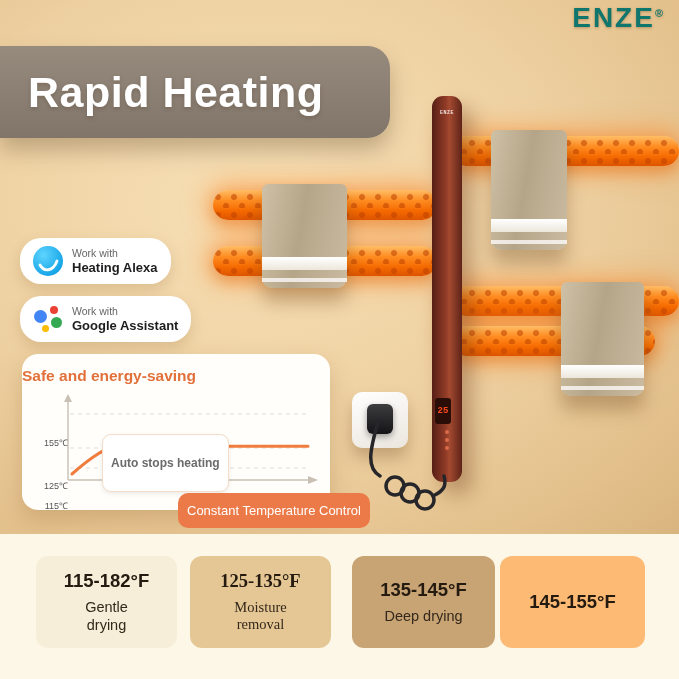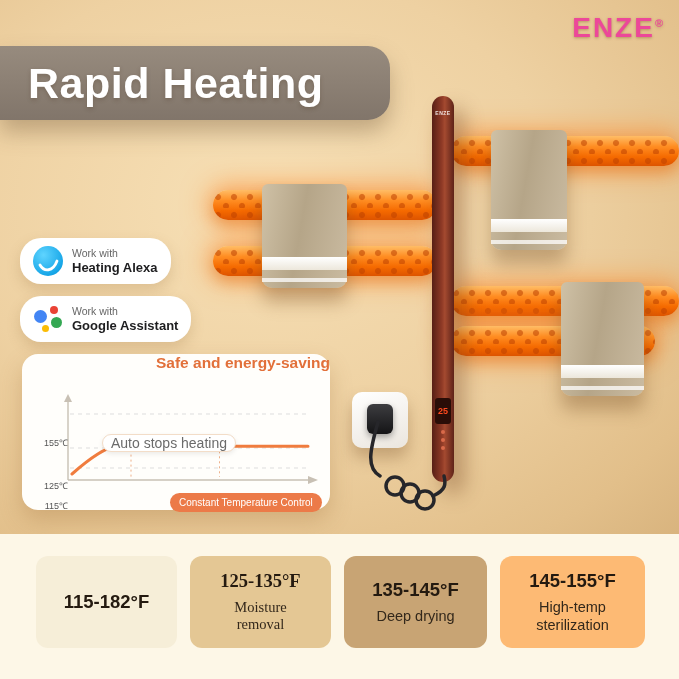--- a/index.html
+++ b/index.html
@@ -7,26 +7,26 @@
   .stage { position:relative; width:679px; height:679px; overflow:hidden; }
 
   
   .wall { position:absolute; inset:0;
     background:
       radial-gradient(110% 85% at 38% 30%, #f7e0b6 0%, #eed1a2 40%, #e2bf8a 68%, #caa26b 100%);
   }
   .bottom-strip { position:absolute; left:0; right:0; top:534px; height:145px; background:#fdf7e7; z-index:7; }
 
   
-  .logo { position:absolute; top:12px; right:16px; z-index:6; color:#ec4899; font-weight:800;
+  .logo { position:absolute; top:2px; right:16px; z-index:6; color:#0f766e; font-weight:800;
     font-size:28px; letter-spacing:2px; text-shadow:0 1px 3px rgba(120,80,30,.45); }
   .logo sup { font-size:11px; font-weight:700; letter-spacing:0; vertical-align:super; }
 
   
-  .banner { position:absolute; left:0; top:46px; width:390px; height:74px; z-index:3;
+  .banner { position:absolute; left:0; top:46px; width:390px; height:92px; z-index:3;
     background:linear-gradient(180deg,#978b7e 0%, #81756a 100%);
     border-radius:0 22px 22px 0; box-shadow:0 12px 22px rgba(100,75,45,.35);
     display:flex; align-items:center; padding-left:28px; }
   .banner-text { font-size:43px; font-weight:800; color:#fff; letter-spacing:.5px;
     text-shadow:0 2px 4px rgba(80,60,40,.3); }
 
   
   .hbar { position:absolute; height:30px; border-radius:15px; z-index:2;
     background-image:
       radial-gradient(circle at 5px 7px,  rgba(190,65,0,.55) 2.5px, rgba(190,65,0,0) 3.6px),
@@ -34,24 +34,24 @@
       linear-gradient(180deg,#ffbd66 0%, #ff8d22 35%, #f56a00 70%, #dd5400 100%);
     background-size:16px 18px, 16px 18px, 100% 100%;
     box-shadow:0 0 26px 6px rgba(255,130,30,.55), 0 6px 14px rgba(200,90,10,.35); }
   .hbar-rt  { left:451px; top:136px; width:228px; }
   .hbar-lt  { left:213px; top:190px; width:224px; }
   .hbar-lb  { left:213px; top:246px; width:224px; }
   .hbar-rm  { left:451px; top:286px; width:228px; }
   .hbar-rl  { left:451px; top:326px; width:204px; }
 
   
-  .vbar { position:absolute; left:432px; top:96px; width:22px; height:386px; z-index:4;
+  .vbar { position:absolute; left:432px; top:96px; width:30px; height:386px; z-index:4;
     border-radius:11px;
     background:linear-gradient(90deg,#571f15 0%, #8f3a26 45%, #a44a30 58%, #5e2318 100%);
-    box-shadow:10px 12px 20px rgba(110,60,25,.4); }
+    box-shadow:10px 12px 20px rgba(110,60,25,.4);font-family:Liberation Mono, monospace; }
   .vbar-logo { position:absolute; top:14px; left:0; right:0; text-align:center;
     font-size:5px; font-weight:700; color:rgba(255,255,255,.85); letter-spacing:.5px; }
   .vbar-display { position:absolute; top:302px; left:3px; width:16px; height:26px;
     background:#2a0d07; border-radius:3px; display:flex; align-items:center; justify-content:center; }
   .vbar-display span { color:#ff4a1e; font-size:9px; font-weight:700; }
   .vbar-dots { position:absolute; top:334px; left:0; right:0;
     display:flex; flex-direction:column; align-items:center; gap:4px; }
   .vbar-dots i { width:4px; height:4px; border-radius:50%; background:#d86a4a; display:block; }
 
   
@@ -88,39 +88,39 @@
   .google-icon { width:30px; height:30px; position:relative; flex:0 0 auto; }
   .gdot { position:absolute; border-radius:50%; display:block; }
   .gdot-blue   { width:13px; height:13px; left:1px;  top:6px;  background:#4285F4; }
   .gdot-red    { width:8px;  height:8px;  left:17px; top:2px;  background:#EA4335; }
   .gdot-green  { width:11px; height:11px; left:18px; top:13px; background:#34A853; }
   .gdot-yellow { width:7px;  height:7px;  left:9px;  top:21px; background:#FBBC05; }
 
   
   .safety-card { position:absolute; left:22px; top:354px; width:308px; height:156px; z-index:6;
     background:#fffefb; border-radius:16px; box-shadow:0 10px 22px rgba(150,100,45,.28); }
-  .safety-title { text-align:right; color:#e2703a; font-weight:700; font-size:15.5px; }
+  .safety-title { text-align:left; margin-top:13px; color:#e2703a; font-weight:700; font-size:15.5px; }
   .chart-wrap { position:absolute; left:6px; top:36px; width:296px; height:114px; }
   .ytick { position:absolute; left:10px; width:30px; text-align:right; font-size:9px; color:#555; z-index:2; }
   .ytick-0 { top:46px; } .ytick-1 { top:89px; } .ytick-2 { top:109px; }
   .pill-auto { position:absolute; left:74px; top:44px; z-index:3; background:#fff;
-    border:1px solid #f3ddc8; color:#6b6b6b; font-size:14px; padding:0 8px;
-    border-radius:9px; box-shadow:0 2px 5px rgba(0,0,0,.08); white-space:nowrap; }
-  .pill-const { position:absolute; left:142px; top:103px; z-index:3; background:#ec7a48;
-    color:#fff; font-size:10px; padding:4px 9px; border-radius:10px; white-space:nowrap; }
+    border:1px solid #f3ddc8; color:#6b6b6b; font-size:12px; padding:21px 8px;
+    border-radius:9px; box-shadow:0 2px 5px rgba(0,0,0,.08); white-space:nowrap;font-weight:bold; }
+  .pill-const { position:absolute; left:150px; top:103px; z-index:3; background:#ec7a48;
+    color:#fff; font-size:13px; padding:10px 9px; border-radius:10px; white-space:nowrap; }
 
   
   .temp-card { position:absolute; top:556px; height:92px; z-index:8; border-radius:12px;
     display:flex; flex-direction:column; align-items:center; justify-content:center;
     gap:7px; text-align:center; }
   .temp-card .range  { font-size:18.5px; font-weight:700; color:#241a10; }
   .temp-card .tlabel { font-size:14.5px; color:#33281b; line-height:1.18; max-width:84px; }
   .tc-1 { left:36px;  width:141px; background:#f6eed8; }
   .tc-2 { left:190px; width:141px; background:#e4c794;font-family:Liberation Serif, serif; }
-  .tc-3 { left:344px; width:143px; background:#c8a474; }
+  .tc-3 { left:352px; width:143px; background:#c8a474; }
   .tc-4 { left:500px; width:145px; background:#fdba74; }
   .tc-4 .tlabel { max-width:106px; }
 </style>
 </head>
 <body>
 
 <div class="stage">
 
   <div class="wall"></div>
 
@@ -221,27 +221,27 @@
           <line x1="191.5" x2="191.5" y1="61.3" y2="87" stroke="#eeb089" stroke-dasharray="2 3"></line>
           <circle cx="191.5" cy="56.3" r="4" fill="#fff" stroke="#f07c3e" stroke-width="2"></circle>
         </svg>
     </div>
   </div>
 
   <div class="bottom-strip"></div>
 
   <div class="temp-card tc-1">
     <div class="range">115-182°F</div>
+    <div class="tlabel">Gentle drying</div>
   </div>
   <div class="temp-card tc-2">
     <div class="range">125-135°F</div>
     <div class="tlabel">Moisture removal</div>
   </div>
   <div class="temp-card tc-3">
     <div class="range">135-145°F</div>
     <div class="tlabel">Deep drying</div>
   </div>
   <div class="temp-card tc-4">
     <div class="range">145-155°F</div>
-    <div class="tlabel">High-temp sterilization</div>
   </div>
 
 </div>
 
 </body></html>

